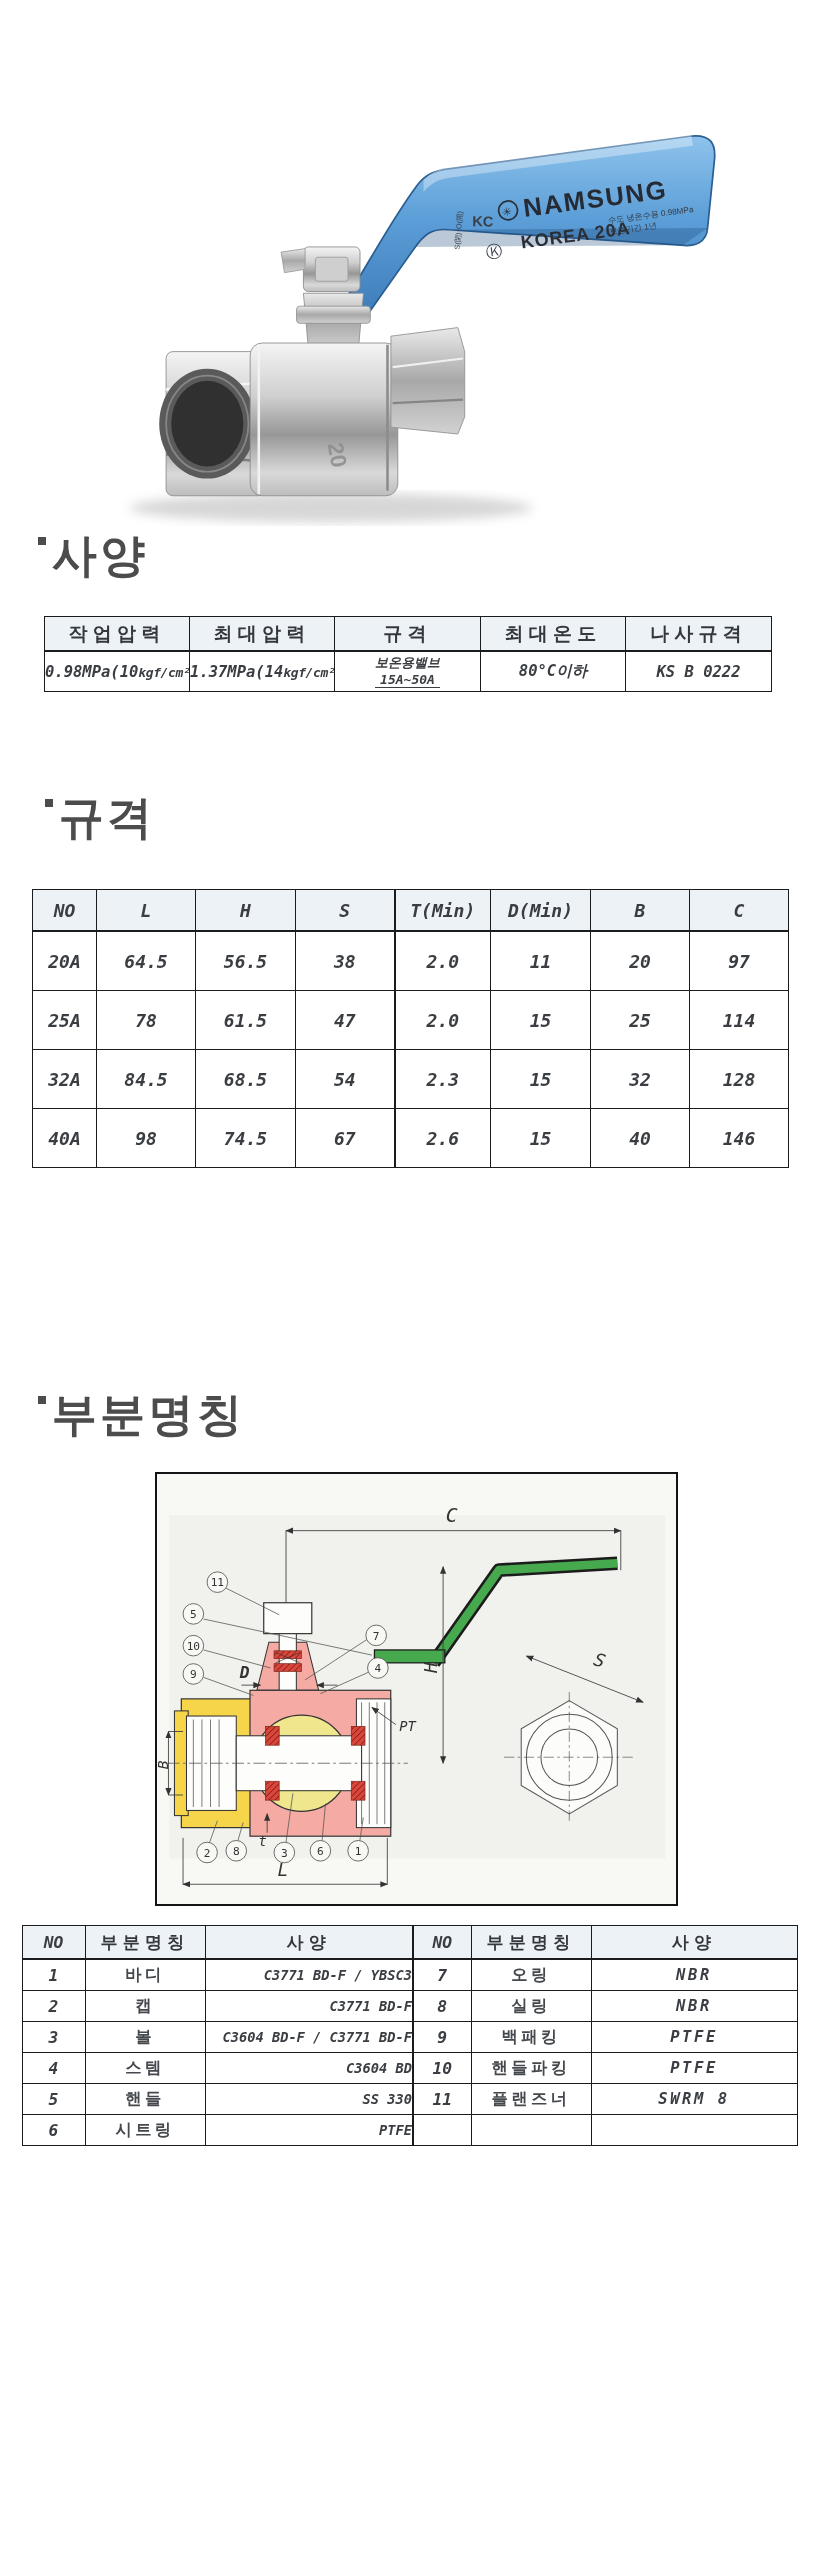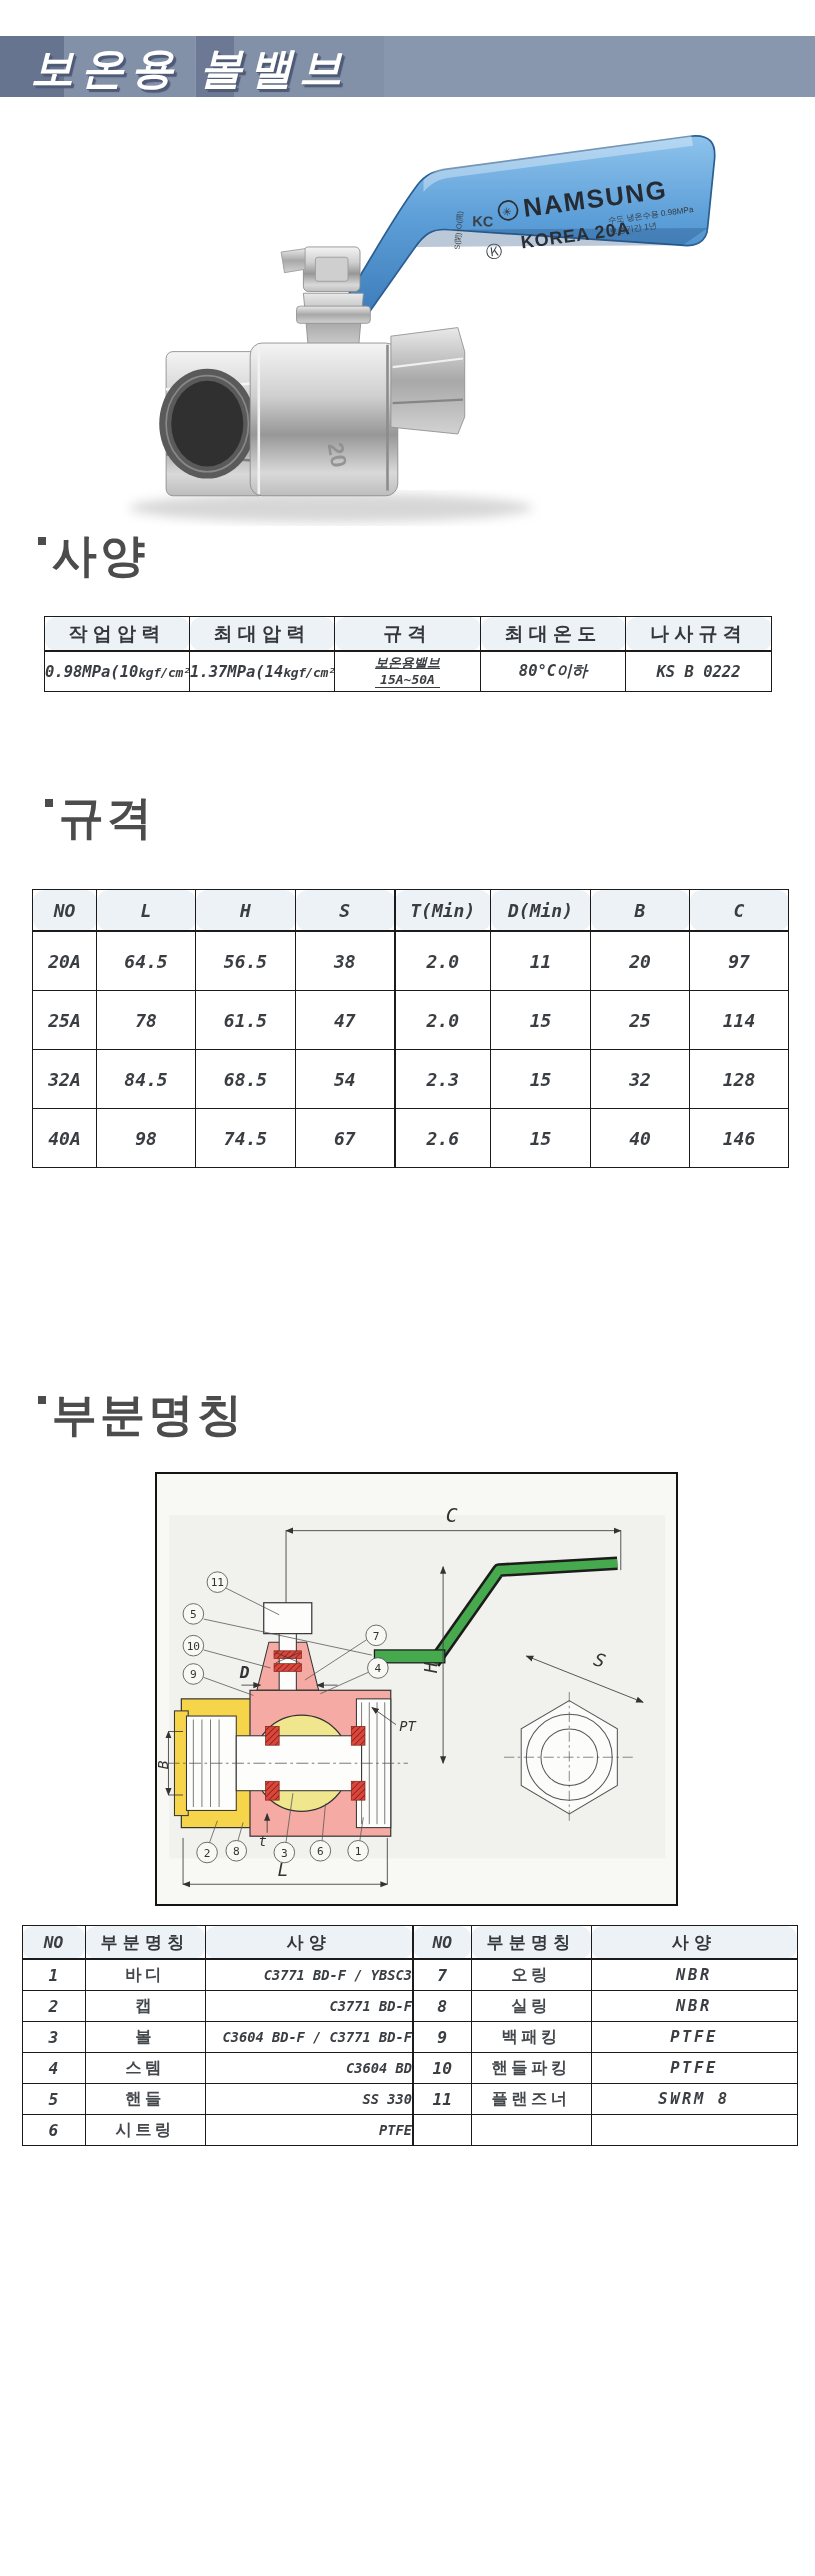--- a/index.html
+++ b/index.html
@@ -24,31 +24,31 @@
   .heading .bullet{display:inline-block;width:7.7px;height:7.7px;background:#4c4c4c;
     margin-right:6px;transform:translateY(-26px);}
   #h-spec{left:38px;top:526px;}
   #h-dims{left:45px;top:788px;}
   #h-parts{left:38px;top:1385px;}
 
   
   table{border-collapse:collapse;table-layout:fixed;}
   th,td{border:0.9px solid #1b1b1b;padding:0;text-align:center;vertical-align:middle;
     color:#3a3e42;overflow:hidden;}
-  thead th{background:#edf2f7;border-bottom:2.6px solid #1b1b1b;border-radius:12px;}
+  thead th{background:#edf2f7;border-bottom:2.6px solid #1b1b1b;}
   .ko-h{font-weight:800;font-size:19px;letter-spacing:5.2px;color:#34383c;}
   .mono{font-family:"DejaVu Sans Mono","Liberation Mono",monospace;font-style:italic;font-weight:700;}
 
   
   #spec-table{position:absolute;left:44px;top:616px;width:727px;border:1.7px solid #1b1b1b;}
   #spec-table th{height:33px;}
   #spec-table td{height:39px;font-size:15.5px;}
   #spec-table .unit{font-size:13px;letter-spacing:-0.4px;}
   #spec-table .two-line{font-size:13px;line-height:1.25;}
-  #spec-table .u-line{border-bottom:1.3px solid #3a3e42;padding-bottom:17px;text-decoration:underline;}
+  #spec-table .u-line{border-bottom:1.3px solid #3a3e42;padding-bottom:17px;}
 
   
   #dims-table{position:absolute;left:32px;top:889px;width:756px;border:1.7px solid #1b1b1b;}
   #dims-table th{height:40px;font-size:18px;}
   #dims-table td{height:58px;font-size:18px;}
   #dims-table th:nth-child(5),#dims-table td:nth-child(5){border-left:2.6px solid #1b1b1b;}
 
   
   #parts-table{position:absolute;left:21.5px;top:1925px;width:775px;border:1.7px solid #1b1b1b;}
   #parts-table th{height:32px;}
@@ -68,28 +68,20 @@
 
   
   #diagram{position:absolute;left:155px;top:1472px;width:519px;height:430px;
     border:2.6px solid #141414;background:#f8f8f5;}
 </style>
 </head>
 <body>
 
 <div id="page">
 
-  <div id="banner">
-    <div class="bseg s1"></div>
-    <div class="bseg s2"></div>
-    <div class="bseg s3"></div>
-    <div class="bseg s4"></div>
-    <div class="bseg s5"></div>
-    <div id="banner-title">보온용 볼밸브</div>
-  </div>
 
   <div id="photo">
     <svg width="635" height="438" viewBox="0 0 740 510">
       <defs>
         <linearGradient id="chrome" x1="0" y1="0" x2="0" y2="1">
           <stop offset="0" stop-color="#f4f4f4"></stop>
             <stop offset="0.35" stop-color="#cfcfcf"></stop>
           <stop offset="0.6" stop-color="#979797"></stop>
             <stop offset="0.85" stop-color="#d9d9d9"></stop>
           <stop offset="1" stop-color="#bdbdbd"></stop>

